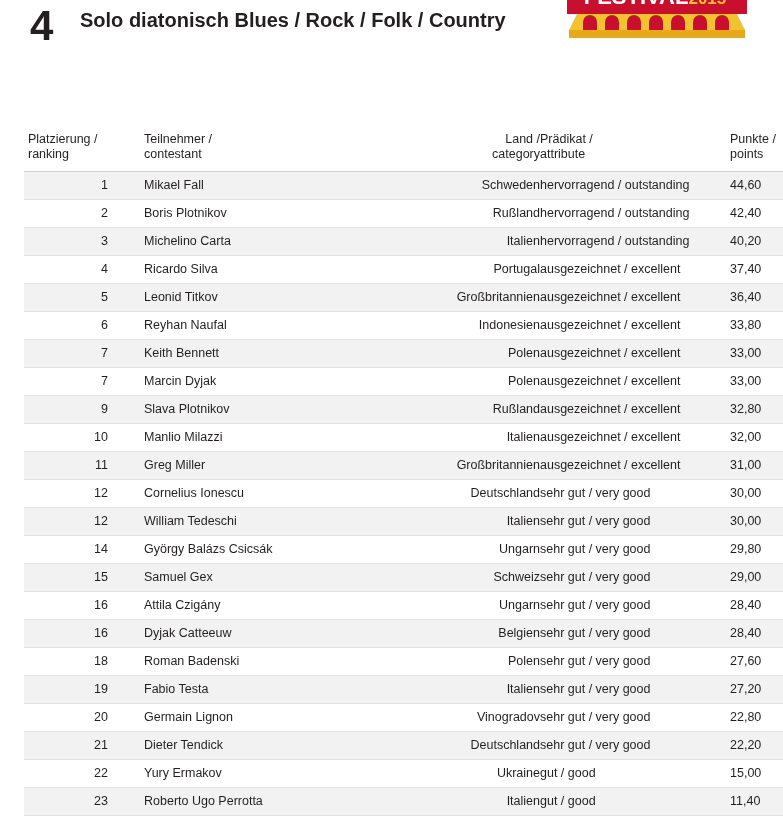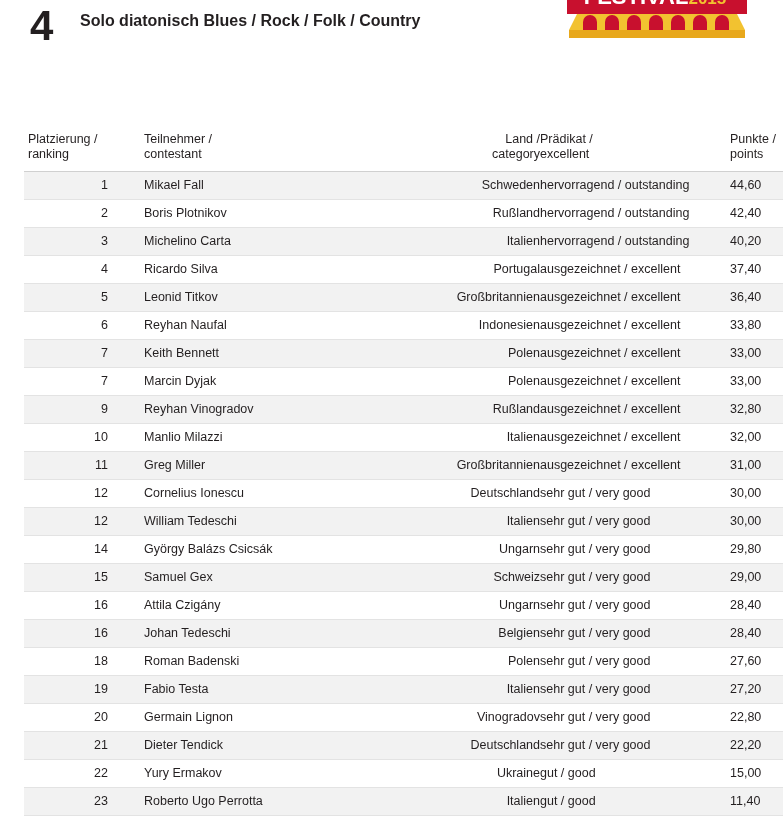--- a/index.html
+++ b/index.html
@@ -40,21 +40,21 @@
     font-weight: bold;
     line-height: 40px;
     width: 56px;
     padding-left: 6px;
     color: #231f20;
   }
   .cat-titles {
     padding-top: 4px;
   }
   .cat-title {
-    font-size: 16px;
+    font-size: 20px;
     font-weight: bold;
     line-height: 21px;
     color: #231f20;
     white-space: nowrap;
   }
 
   
   .logo {
     position: absolute;
     top: -44px;
@@ -168,21 +168,21 @@
           <th class="col-name">
             <div>Teilnehmer /</div>
             <div>contestant</div>
           </th>
           <th class="col-country">
             <div>Land /</div>
             <div>category</div>
           </th>
           <th class="col-attr">
             <div>Prädikat /</div>
-            <div>excellent</div>
+            <div>attribute</div>
           </th>
           <th class="col-points">
             <div>Punkte /</div>
             <div>points</div>
           </th>
         </tr>
       </thead>
       <tbody id="results-body">
           <tr class="row-odd">
             <td class="col-rank">1</td>
@@ -235,21 +235,21 @@
           </tr>
           <tr class="row-even">
             <td class="col-rank">7</td>
             <td class="col-name">Marcin Dyjak</td>
             <td class="col-country">Polen</td>
             <td class="col-attr">ausgezeichnet / excellent</td>
             <td class="col-points">33,00</td>
           </tr>
           <tr class="row-odd">
             <td class="col-rank">9</td>
-            <td class="col-name">Reyhan Vinogradov</td>
+            <td class="col-name">Slava Plotnikov</td>
             <td class="col-country">Rußland</td>
             <td class="col-attr">ausgezeichnet / excellent</td>
             <td class="col-points">32,80</td>
           </tr>
           <tr class="row-even">
             <td class="col-rank">10</td>
             <td class="col-name">Manlio Milazzi</td>
             <td class="col-country">Italien</td>
             <td class="col-attr">ausgezeichnet / excellent</td>
             <td class="col-points">32,00</td>
@@ -291,21 +291,21 @@
           </tr>
           <tr class="row-even">
             <td class="col-rank">16</td>
             <td class="col-name">Attila Czigány</td>
             <td class="col-country">Ungarn</td>
             <td class="col-attr">sehr gut / very good</td>
             <td class="col-points">28,40</td>
           </tr>
           <tr class="row-odd">
             <td class="col-rank">16</td>
-            <td class="col-name">Johan Tedeschi</td>
+            <td class="col-name">Dyjak Catteeuw</td>
             <td class="col-country">Belgien</td>
             <td class="col-attr">sehr gut / very good</td>
             <td class="col-points">28,40</td>
           </tr>
           <tr class="row-even">
             <td class="col-rank">18</td>
             <td class="col-name">Roman Badenski</td>
             <td class="col-country">Polen</td>
             <td class="col-attr">sehr gut / very good</td>
             <td class="col-points">27,60</td>

